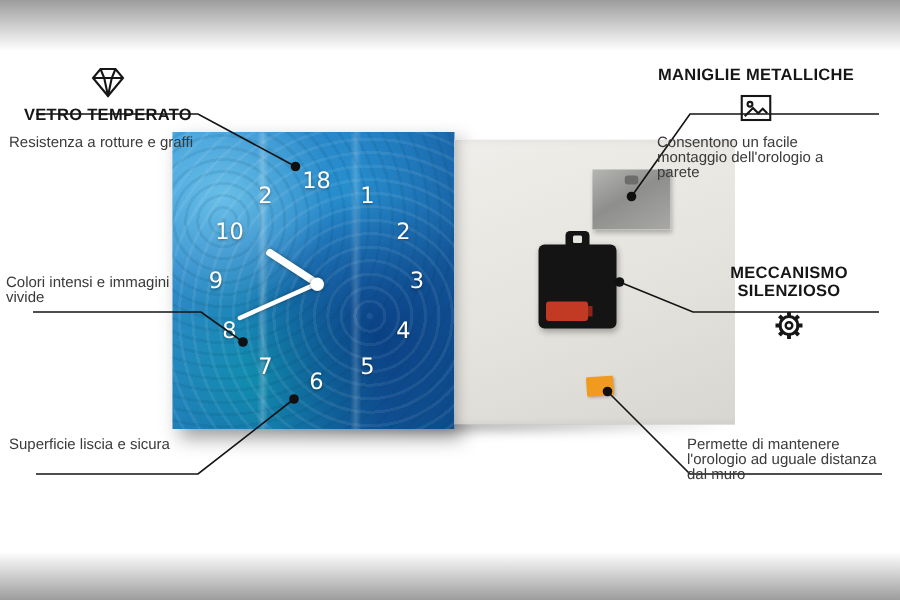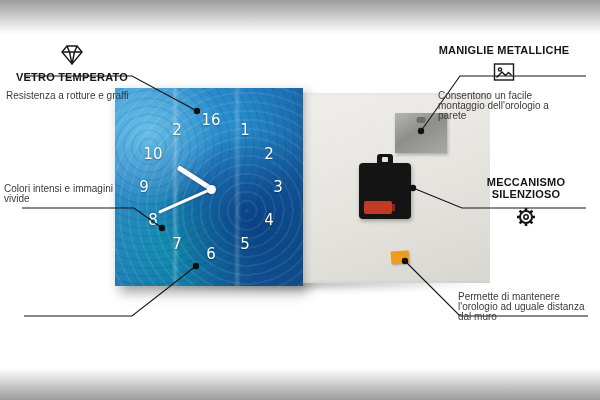--- a/index.html
+++ b/index.html
@@ -107,21 +107,21 @@
     <span class="num n2">2</span>
     <span class="num n3">3</span>
     <span class="num n4">4</span>
     <span class="num n5">5</span>
     <span class="num n6">6</span>
     <span class="num n7">7</span>
     <span class="num n8">8</span>
     <span class="num n9">9</span>
     <span class="num n10">10</span>
     <span class="num n11">2</span>
-    <span class="num n12">16</span>
+    <span class="num n12">18</span>
     <div class="hand hand-hour"></div>
     <div class="hand hand-minute"></div>
     <div class="hub"></div>
   </div>
 
   <div class="clock-back">
     <div class="plate"></div>
     <div class="mechanism">
       <div class="hook"></div>
       <div class="battery"></div>
@@ -156,20 +156,21 @@
     <div class="title">VETRO TEMPERATO</div>
   </div>
   <div class="desc">Resistenza a rotture e graffi</div>
 </div>
 
 <div class="callout" id="c-l2">
   <div class="desc">Colori intensi e immagini vivide</div>
 </div>
 
 <div class="callout" id="c-l3">
+  <div class="desc">Superficie liscia e sicura</div>
 </div>
 
 <div class="callout" id="c-r1">
   <div class="row">
     <div class="title">MANIGLIE METALLICHE</div>
     <span class="icon">
       <svg width="24" height="22" viewBox="0 0 24 22" fill="none" stroke="#161616" stroke-width="1.4">
         <rect x="2.5" y="3" width="19" height="16"></rect>
         <circle cx="8" cy="8.5" r="1.6"></circle>
         <path d="M4.5 16.5 L10 11 L13.5 14.5 L16.5 11.5 L19.5 14.5"></path>

